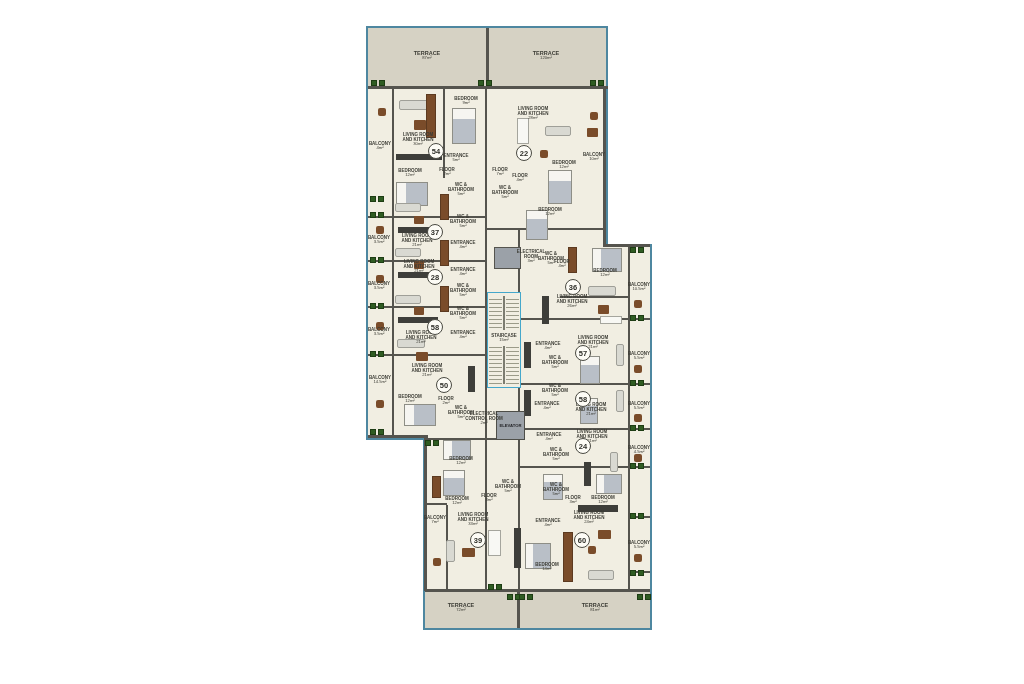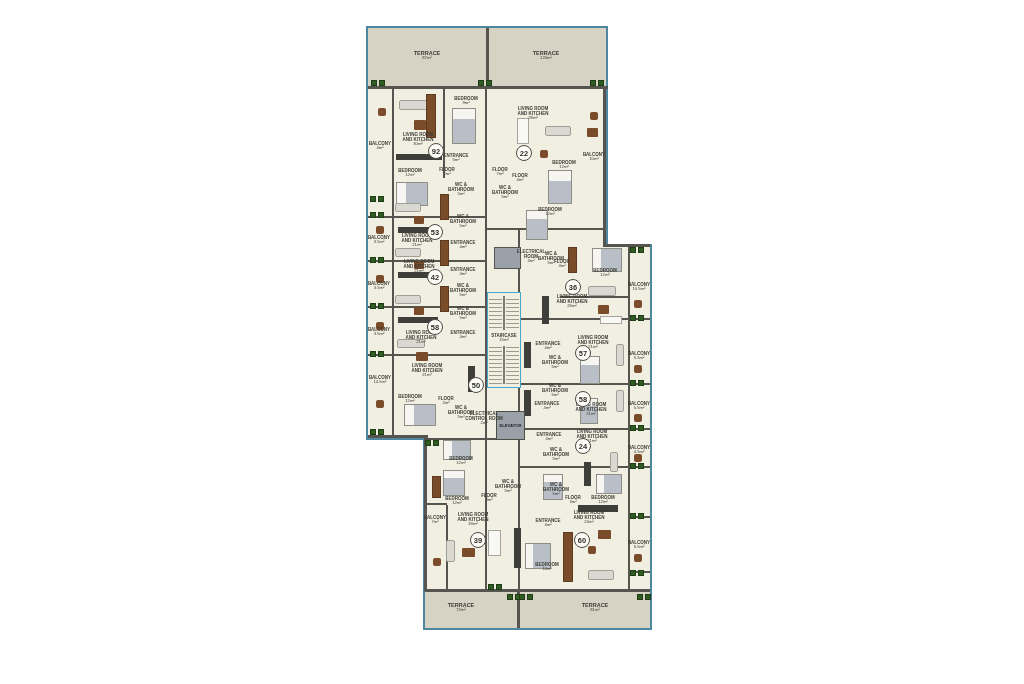--- a/index.html
+++ b/index.html
@@ -273,21 +273,21 @@
         <div class="a">5m²</div>
       </div>
       <div class="lbl" style="left: 447px; top: 172px;">
         <div class="t">FLOOR</div>
         <div class="a">2m²</div>
       </div>
       <div class="lbl" style="left: 461px; top: 190px;">
         <div class="t">WC &amp; BATHROOM</div>
         <div class="a">5m²</div>
       </div>
-      <div class="unit-circle" style="left: 436px; top: 151px;">92</div>
+      <div class="unit-circle" style="left: 436px; top: 151px;">54</div>
       <div class="lbl" style="left: 533px; top: 114px;">
         <div class="t">LIVING ROOM AND KITCHEN</div>
         <div class="a">28m²</div>
       </div>
       <div class="lbl" style="left: 520px; top: 178px;">
         <div class="t">FLOOR</div>
         <div class="a">4m²</div>
       </div>
       <div class="lbl" style="left: 564px; top: 165px;">
         <div class="t">BEDROOM</div>
@@ -307,34 +307,34 @@
         <div class="a">21m²</div>
       </div>
       <div class="lbl" style="left: 463px; top: 245px;">
         <div class="t">ENTRANCE</div>
         <div class="a">4m²</div>
       </div>
       <div class="lbl" style="left: 463px; top: 222px;">
         <div class="t">WC &amp; BATHROOM</div>
         <div class="a">5m²</div>
       </div>
-      <div class="unit-circle" style="left: 435px; top: 232px;">53</div>
+      <div class="unit-circle" style="left: 435px; top: 232px;">37</div>
       <div class="lbl" style="left: 419px; top: 267px;">
         <div class="t">LIVING ROOM AND KITCHEN</div>
         <div class="a">21m²</div>
       </div>
       <div class="lbl" style="left: 463px; top: 272px;">
         <div class="t">ENTRANCE</div>
         <div class="a">4m²</div>
       </div>
       <div class="lbl" style="left: 463px; top: 291px;">
         <div class="t">WC &amp; BATHROOM</div>
         <div class="a">5m²</div>
       </div>
-      <div class="unit-circle" style="left: 435px; top: 277px;">42</div>
+      <div class="unit-circle" style="left: 435px; top: 277px;">28</div>
       <div class="lbl" style="left: 421px; top: 338px;">
         <div class="t">LIVING ROOM AND KITCHEN</div>
         <div class="a">21m²</div>
       </div>
       <div class="lbl" style="left: 463px; top: 335px;">
         <div class="t">ENTRANCE</div>
         <div class="a">4m²</div>
       </div>
       <div class="lbl" style="left: 463px; top: 314px;">
         <div class="t">WC &amp; BATHROOM</div>
@@ -350,21 +350,21 @@
         <div class="a">12m²</div>
       </div>
       <div class="lbl" style="left: 446px; top: 401px;">
         <div class="t">FLOOR</div>
         <div class="a">2m²</div>
       </div>
       <div class="lbl" style="left: 461px; top: 413px;">
         <div class="t">WC &amp; BATHROOM</div>
         <div class="a">5m²</div>
       </div>
-      <div class="unit-circle" style="left: 444px; top: 385px; margin-left: 32px;">50</div>
+      <div class="unit-circle" style="left: 444px; top: 385px;">50</div>
       <div class="lbl" style="left: 473px; top: 520px;">
         <div class="t">LIVING ROOM AND KITCHEN</div>
         <div class="a">33m²</div>
       </div>
       <div class="lbl" style="left: 461px; top: 461px;">
         <div class="t">BEDROOM</div>
         <div class="a">12m²</div>
       </div>
       <div class="lbl" style="left: 457px; top: 501px;">
         <div class="t">BEDROOM</div>

